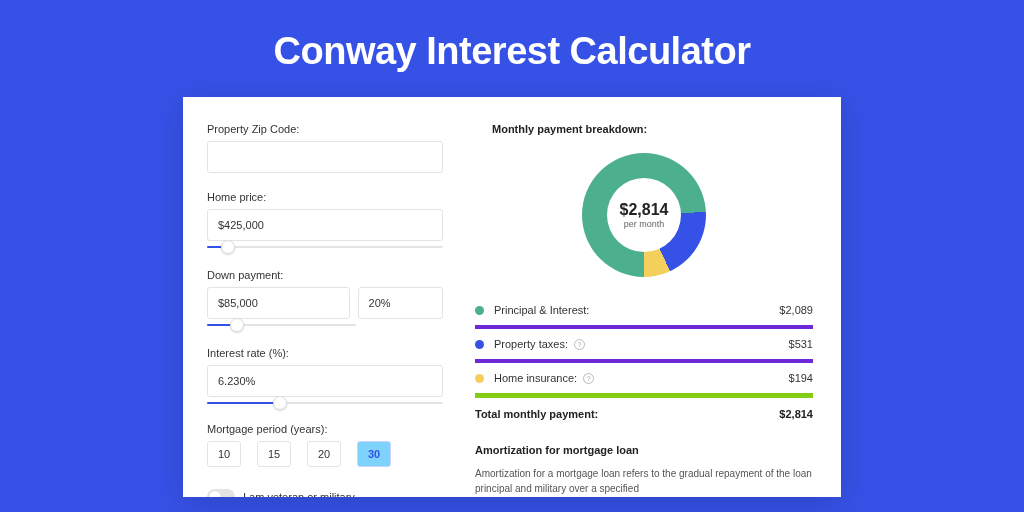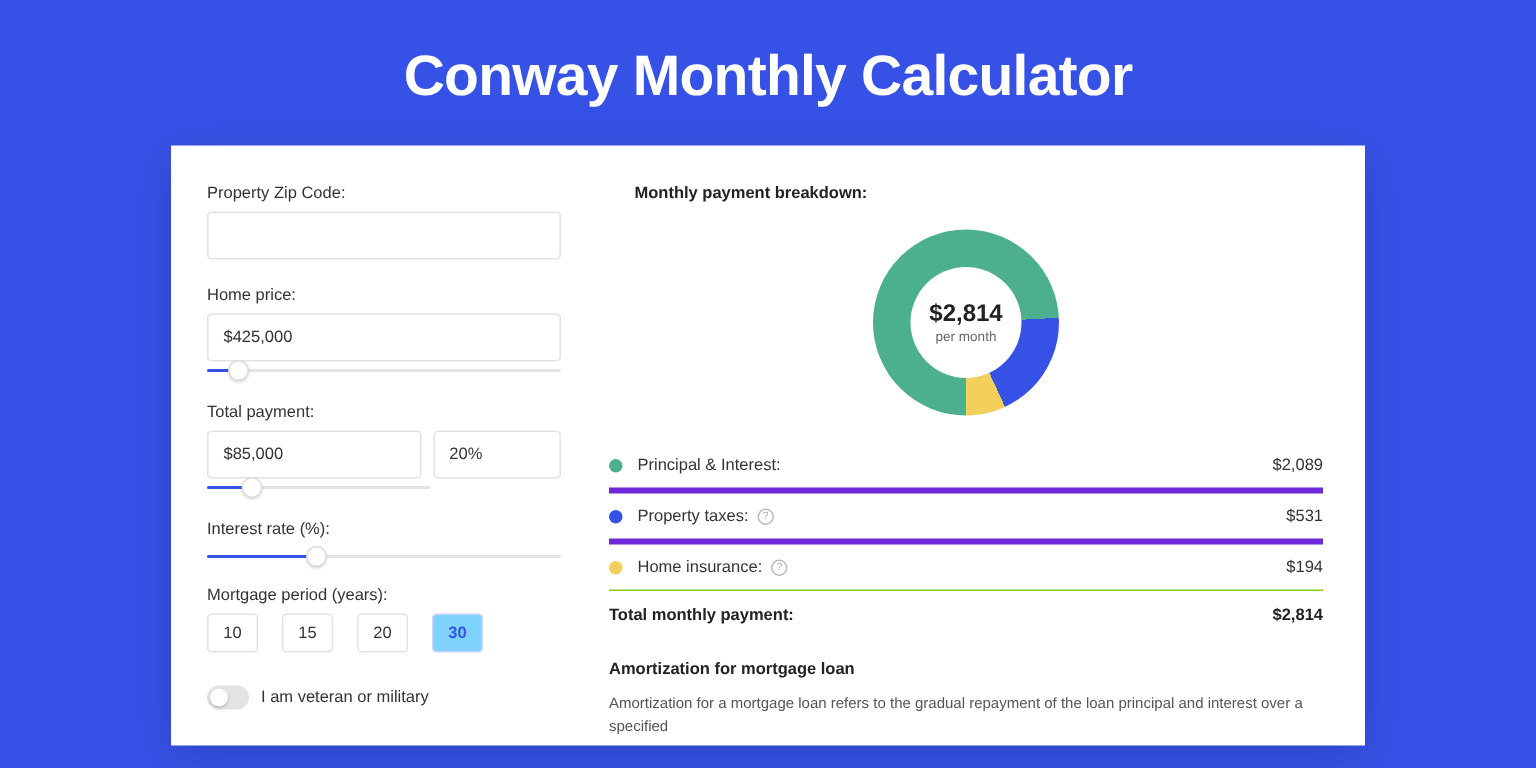--- a/index.html
+++ b/index.html
@@ -20,21 +20,21 @@
   .title {
     color: #fff;
     font-size: 38px;
     font-weight: 700;
     margin-top: 30px;
     margin-bottom: 24px;
     letter-spacing: -0.5px;
   }
   .card {
     background: #fff;
-    width: 796px;
+    width: 658px;
     height: 400px;
     display: flex;
     box-shadow: 0 6px 30px rgba(0,0,0,0.15);
     overflow: hidden;
   }
   .left {
     width: 280px;
     padding: 26px 20px 0 24px;
     display: flex;
     flex-direction: column;
@@ -168,21 +168,21 @@
   .donut-val { font-size: 16px; font-weight: 700; color: #222; }
   .donut-sub { font-size: 9px; color: #666; }
   .legend-row {
     display: flex;
     align-items: center;
     padding: 9px 0;
     border-bottom: 4px solid #6d28d9;
     font-size: 11px;
     color: #333;
   }
-  .legend-row:last-of-type { border-bottom: 1px solid #84cc16; }
+  .legend-row:last-of-type { border-bottom: 5px solid #84cc16; }
   .legend-dot {
     width: 9px; height: 9px;
     border-radius: 50%;
     margin-right: 10px;
   }
   .legend-label { flex: 1; display: flex; align-items: center; gap: 6px; }
   .legend-val { font-weight: 400; }
   .info-icon {
     width: 11px; height: 11px;
     border: 1px solid #bbb;
@@ -203,21 +203,21 @@
   }
   .total-row .legend-label { flex: 1; }
   .amort-sec { margin-top: 14px; }
   .amort-title { font-size: 11px; font-weight: 700; color: #222; margin-bottom: 10px; }
   .amort-body { font-size: 10px; color: #555; line-height: 1.5; }
 </style>
 </head>
 <body>
 
 <div class="page">
-  <h1 class="title">Conway Monthly Calculator</h1>
+  <h1 class="title">Conway Interest Calculator</h1>
 
   <div class="card">
 
     <div class="left">
 
       <div class="field">
         <div class="field-label">Property Zip Code:</div>
         <input class="input" value="" style="">
       </div>
 
@@ -225,34 +225,35 @@
         <div class="field-label">Home price:</div>
         <input class="input" value="$425,000" style="">
         <div class="slider-wrap">
           <div class="slider-track"></div>
           <div class="slider-fill" id="hp-fill" style="width: 9%;"></div>
           <div class="slider-thumb" id="hp-thumb" style="left: calc(9% - 7px);"></div>
         </div>
       </div>
 
       <div class="field" style="margin-top:8px;">
-        <div class="field-label">Total payment:</div>
+        <div class="field-label">Down payment:</div>
         <div class="dp-row">
           <input class="input" value="$85,000" style="">
           <input class="input" value="20%" style="">
         </div>
         <div class="slider-wrap" style="width:63%;">
           <div class="slider-track"></div>
           <div class="slider-fill" id="dp-fill" style="width: 20%;"></div>
           <div class="slider-thumb" id="dp-thumb" style="left: calc(20% - 7px);"></div>
         </div>
       </div>
 
       <div class="field" style="margin-top:8px;">
         <div class="field-label">Interest rate (%):</div>
+        <input class="input" value="6.230%" style="">
         <div class="slider-wrap">
           <div class="slider-track"></div>
           <div class="slider-fill" id="ir-fill" style="width: 31%;"></div>
           <div class="slider-thumb" id="ir-thumb" style="left: calc(31% - 7px);"></div>
         </div>
       </div>
 
       <div class="field" style="margin-top:6px;">
         <div class="field-label">Mortgage period (years):</div>
         <div class="mp-row" id="mp-row">
@@ -309,18 +310,18 @@
           </div>
         </div>
 
       <div class="total-row">
         <span class="legend-label">Total monthly payment:</span>
         <span>$2,814</span>
       </div>
 
       <div class="amort-sec">
         <div class="amort-title">Amortization for mortgage loan</div>
-        <div class="amort-body">Amortization for a mortgage loan refers to the gradual repayment of the loan principal and interest over a specified</div>
+        <div class="amort-body">Amortization for a mortgage loan refers to the gradual repayment of the loan principal and military over a specified</div>
       </div>
     </div>
 
   </div>
 </div>
 
 </body></html>

